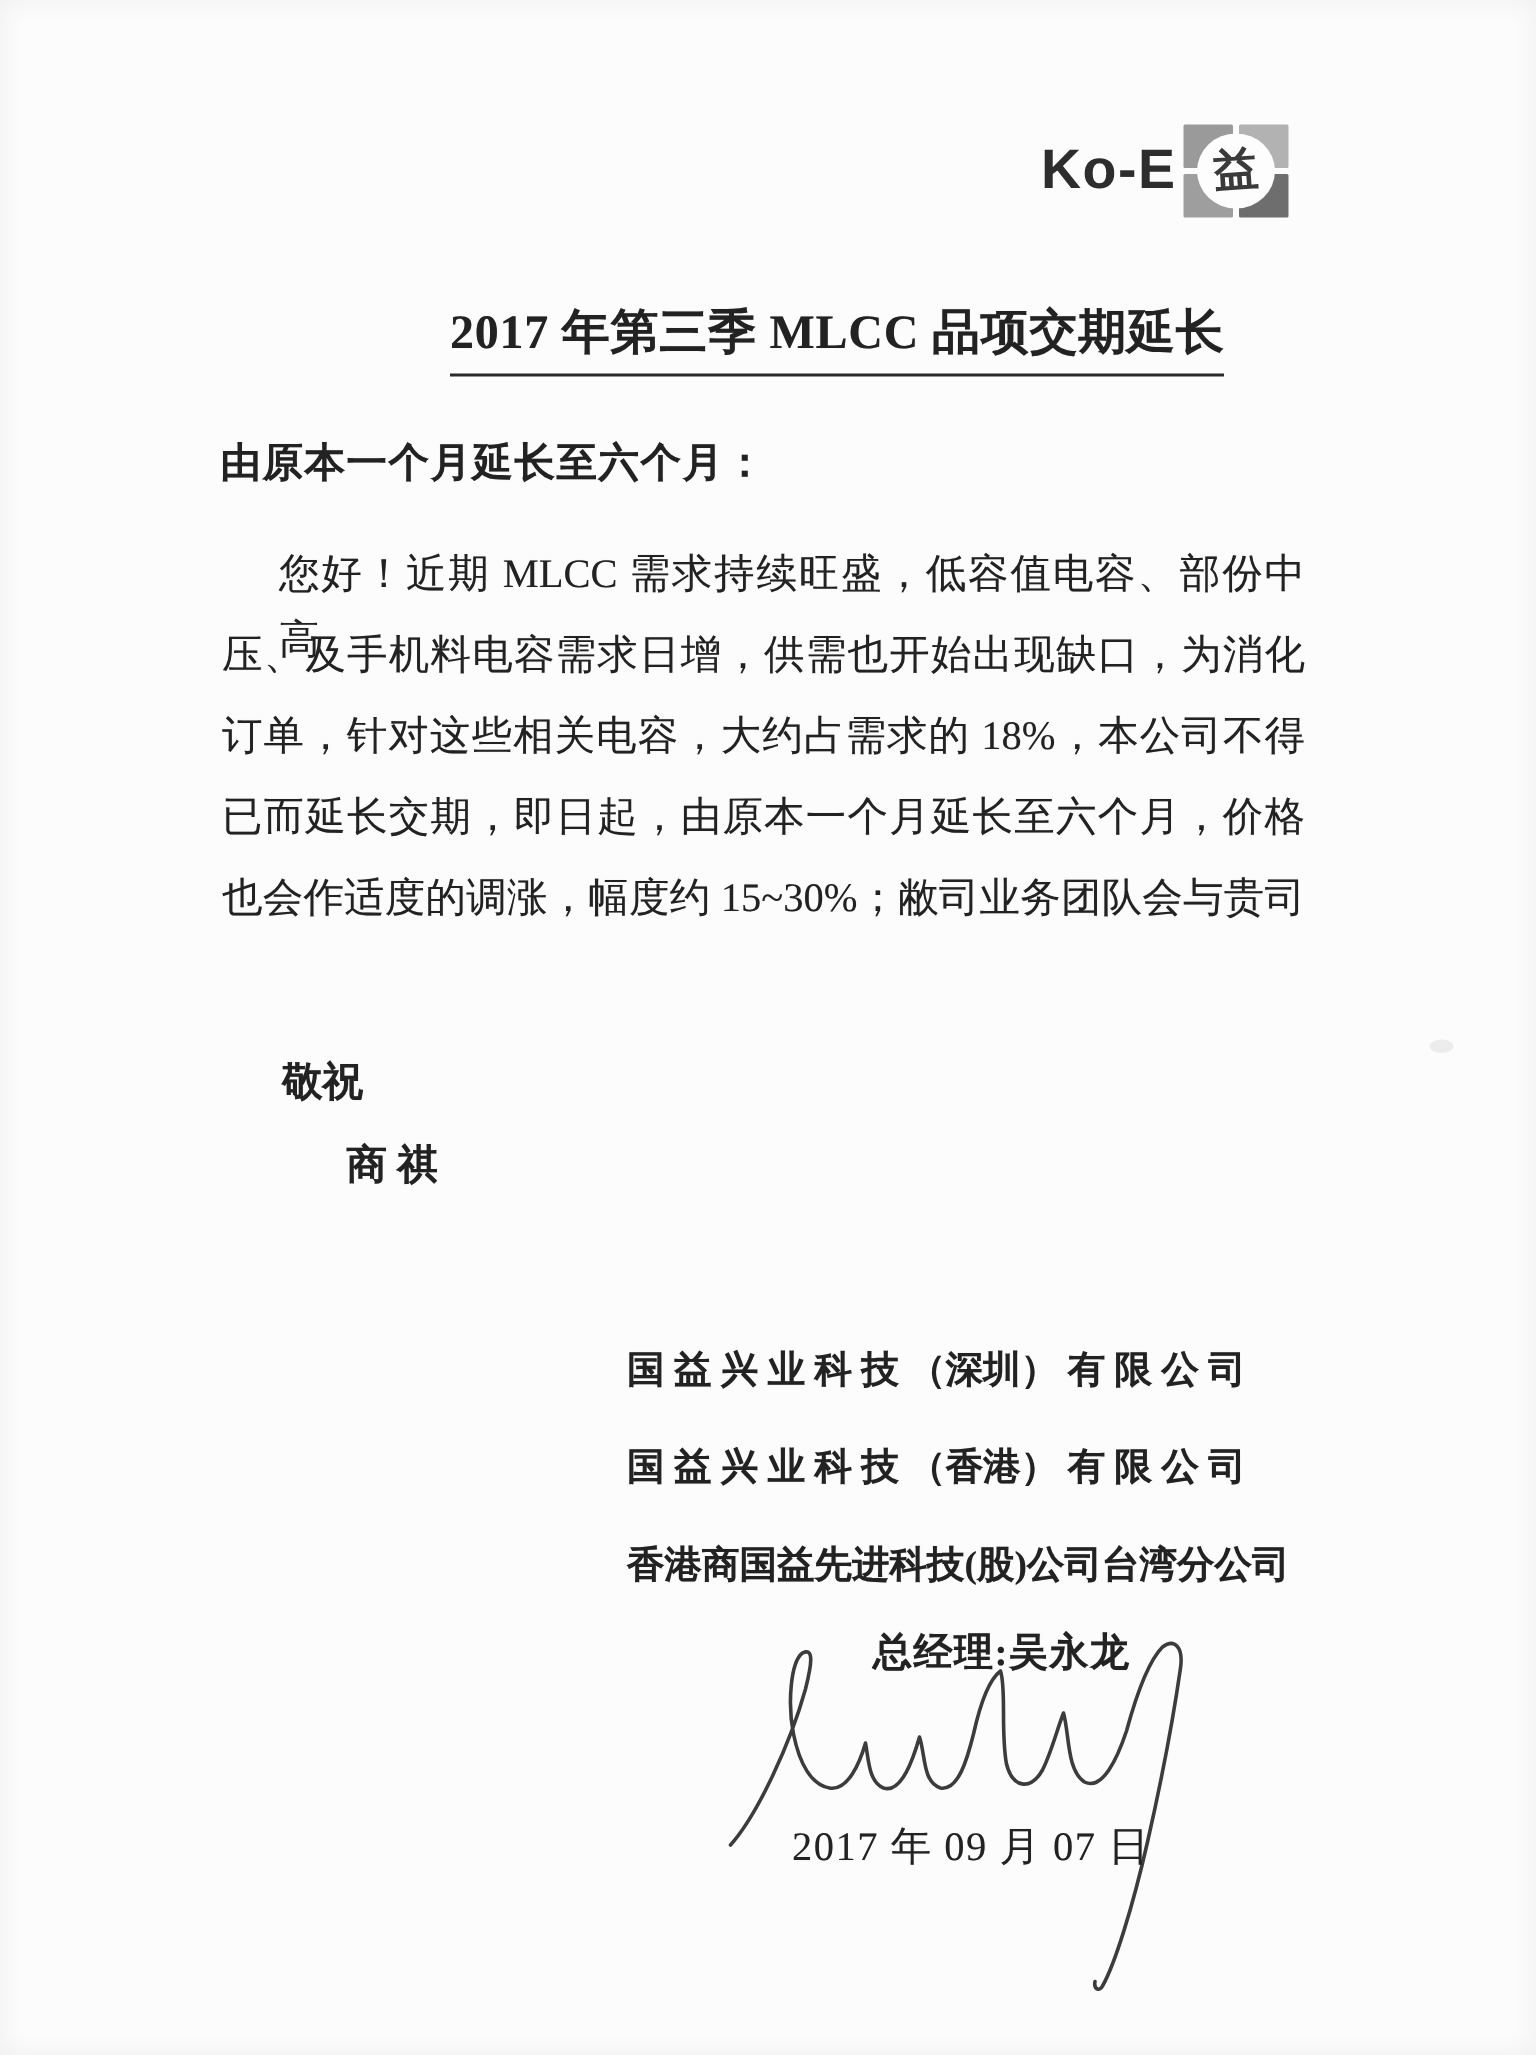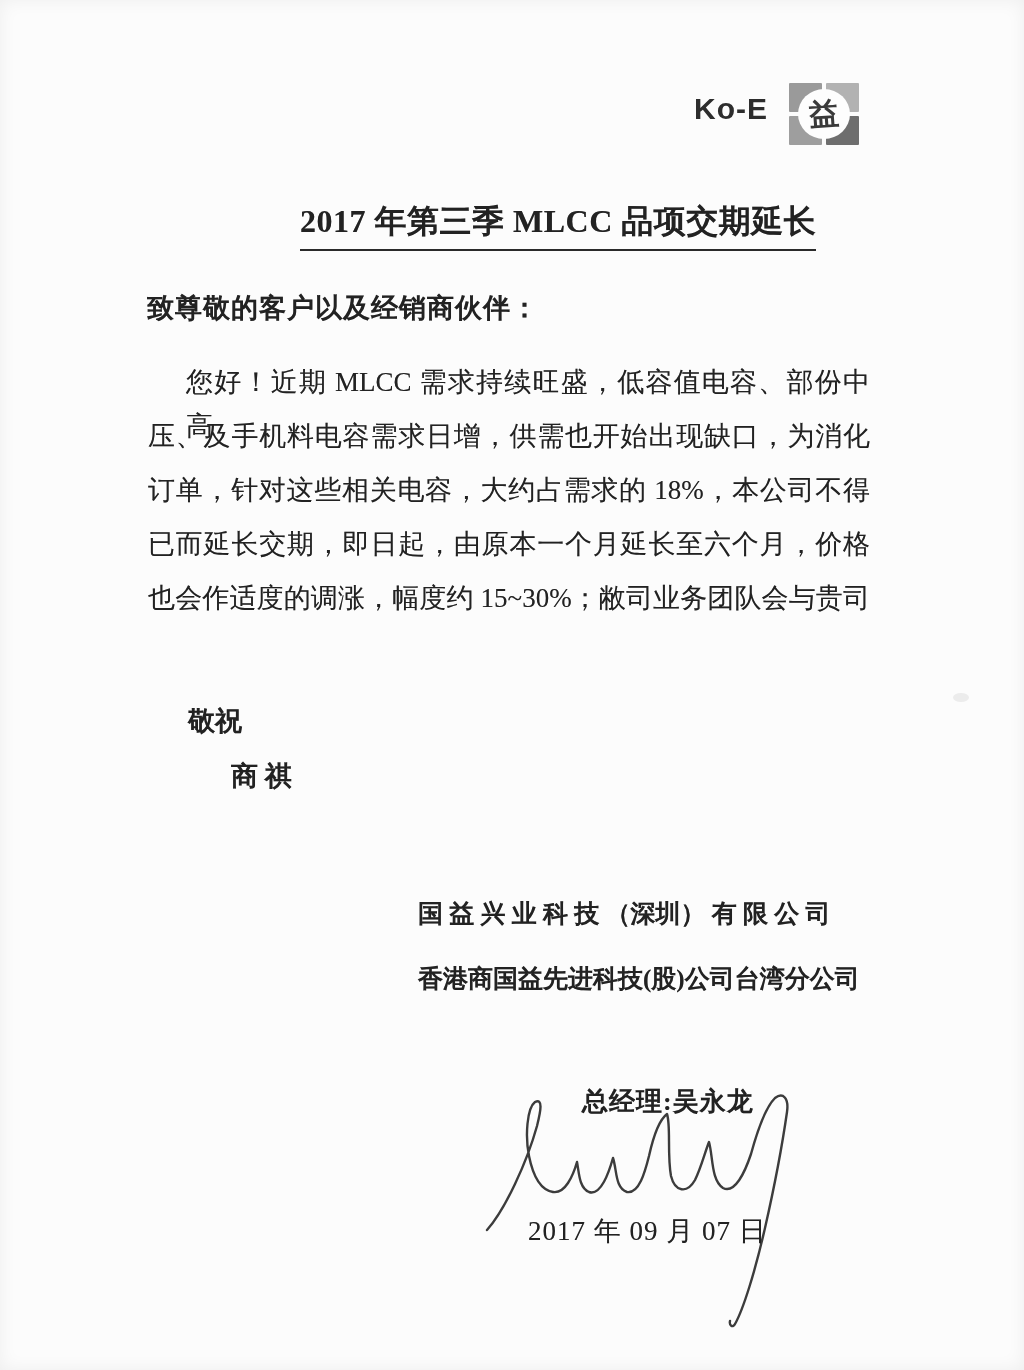--- a/index.html
+++ b/index.html
@@ -8,21 +8,21 @@
     width:1024px;height:1370px;
     background:#fcfcfc;
     overflow:hidden;
     font-family:"Liberation Serif","DejaVu Serif",serif;
     color:#222;
     box-shadow:inset 0 0 18px rgba(0,0,0,0.06);
   }
   
   .brand{position:absolute;left:694px;top:92px;
     font-family:"Liberation Sans","DejaVu Sans",sans-serif;
-    font-size:30px;font-weight:800;letter-spacing:1px;color:#2d2d2d;}
+    font-size:37px;font-weight:800;letter-spacing:1px;color:#2d2d2d;}
   .logo-icon{position:absolute;left:789px;top:83px;width:70px;height:62px;}
   .logo-quads{position:absolute;inset:0;display:grid;
     grid-template-columns:1fr 1fr;grid-template-rows:1fr 1fr;gap:4px;}
   .q{border-radius:1px;}
   .q.tl{background:#9a9a9a;}
   .q.tr{background:#b2b2b2;}
   .q.bl{background:#9e9e9e;}
   .q.br{background:#6e6e6e;}
   .logo-circle{position:absolute;left:50%;top:50%;width:52px;height:50px;
     transform:translate(-50%,-50%);background:#fdfdfd;border-radius:50%;
@@ -79,35 +79,36 @@
       <div class="q bl"></div>
       <div class="q br"></div>
     </div>
     <div class="logo-circle">
       <span class="logo-char">益</span>
     </div>
   </div>
 
   <div class="title">2017 年第三季 MLCC 品项交期延长</div>
 
-  <div class="salutation">致尊敬的客户以及经销商伙伴：</div>
+  <div class="salutation">由原本一个月延长至六个月：</div>
 
   <div class="body-par">
     <div class="bline first">您好！近期 MLCC 需求持续旺盛，低容值电容、部份中高</div>
     <div class="bline">压、及手机料电容需求日增，供需也开始出现缺口，为消化</div>
     <div class="bline">订单，针对这些相关电容，大约占需求的 18%，本公司不得</div>
     <div class="bline">已而延长交期，即日起，由原本一个月延长至六个月，价格</div>
     <div class="bline">也会作适度的调涨，幅度约 15~30%；敝司业务团队会与贵司</div>
   </div>
 
   <div class="close1">敬祝</div>
   <div class="close2">商 祺</div>
 
   <div class="companies">
     <div class="company">国 益 兴 业 科 技 （深圳） 有 限 公 司</div>
+    <div class="company">国 益 兴 业 科 技 （香港） 有 限 公 司</div>
     <div class="company">香港商国益先进科技(股)公司台湾分公司</div>
   </div>
 
   <div class="gm">总经理:吴永龙</div>
 
   <svg class="sig" viewBox="0 0 340 240">
     <path d="M 4 138
              C 22 118, 44 70, 54 34
              C 58 18, 60 6, 52 10
              C 44 16, 42 44, 46 64

